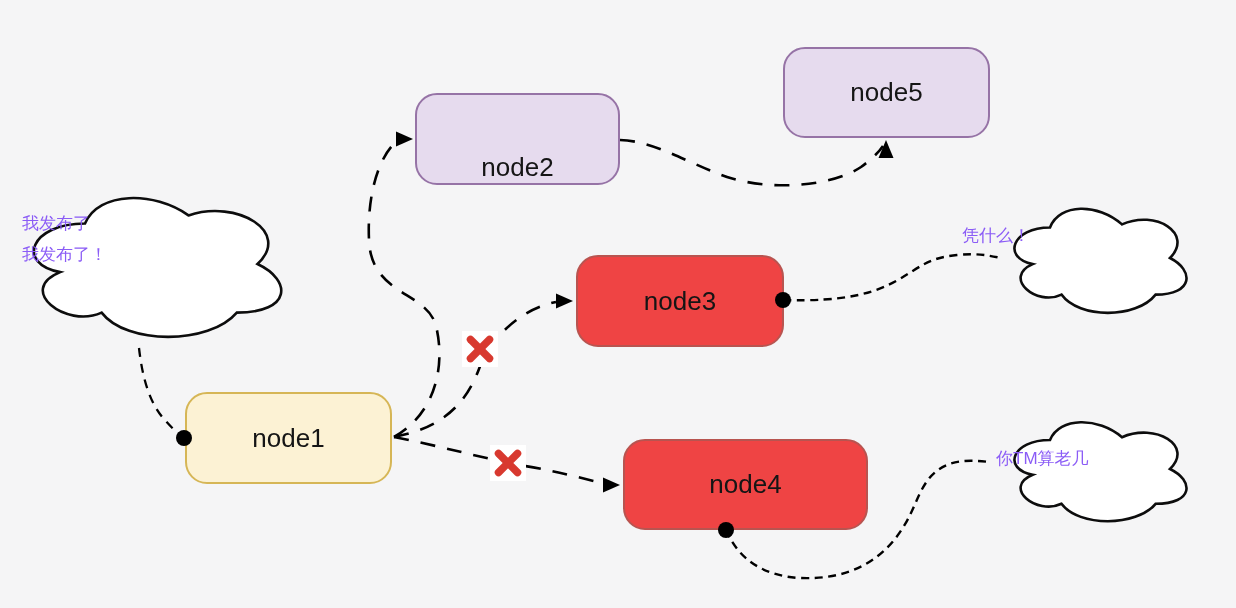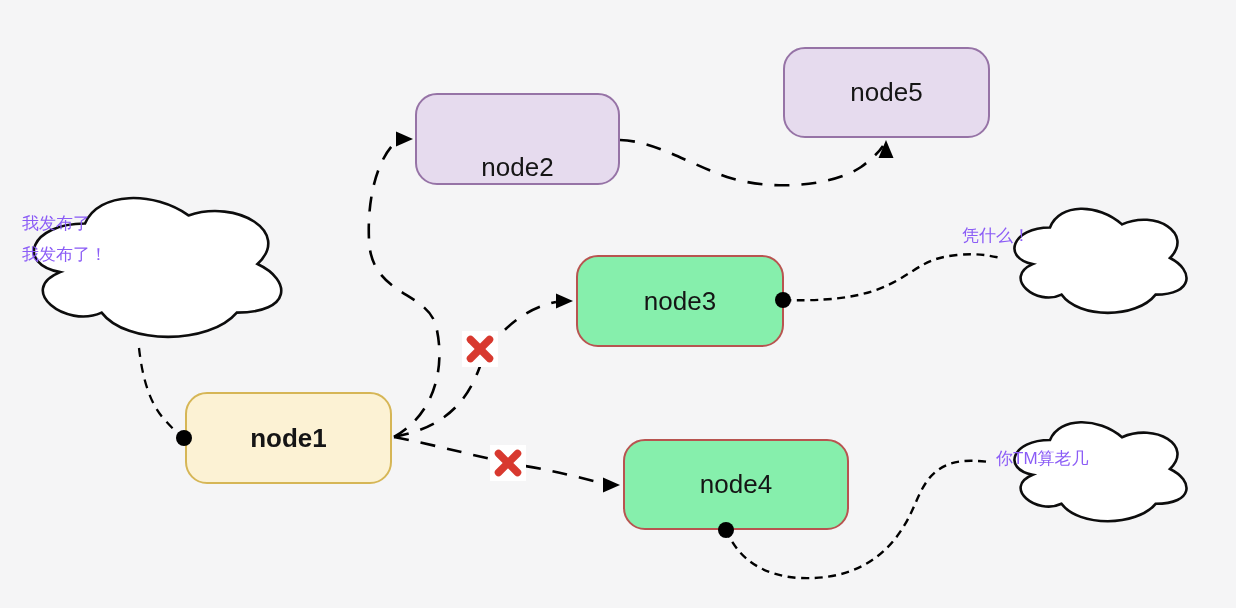--- a/index.html
+++ b/index.html
@@ -10,28 +10,28 @@
     font-family:"Liberation Sans","DejaVu Sans",sans-serif;
     overflow:hidden;
   }
   .node {
     position:absolute;
     border-radius:22px;
     display:flex; align-items:center; justify-content:center;
     font-size:26px; color:#151515;
     box-sizing:border-box;
   }
-  .node-yellow { background:#fcf2d4; border:2.3px solid #d6b656;font-weight:bold; }
+  .node-yellow { background:#fcf2d4; border:2.3px solid #d6b656; }
   .node-purple { background:#e6dbee; border:2.3px solid #9673a6; }
-  .node-red    { background:#86efac; border:2.3px solid #b85450; }
+  .node-red    { background:#ef4444; border:2.3px solid #b85450; }
 
   #node1 { left:185px; top:392px; width:207px; height:92px; }
   #node2 { left:415px; top:93px;  width:205px; height:92px;align-items:flex-end; }
   #node3 { left:576px; top:255px; width:208px; height:92px; }
-  #node4 { left:623px; top:439px; width:226px; height:91px; }
+  #node4 { left:623px; top:439px; width:245px; height:91px; }
   #node5 { left:783px; top:47px;  width:207px; height:91px; }
 
   svg.overlay {
     position:absolute; left:0; top:0;
     pointer-events:none;
   }
   .cloud { fill:#ffffff; stroke:#0d0d0d; stroke-width:2.6px; }
   .edge  { fill:none; stroke:#000; stroke-width:2.6px; stroke-dasharray:15 12; }
   .edge-fine { fill:none; stroke:#000; stroke-width:2.4px; stroke-dasharray:8 5.5; }
   .edge-cloud { fill:none; stroke:#000; stroke-width:2.3px; stroke-dasharray:9 7; }

